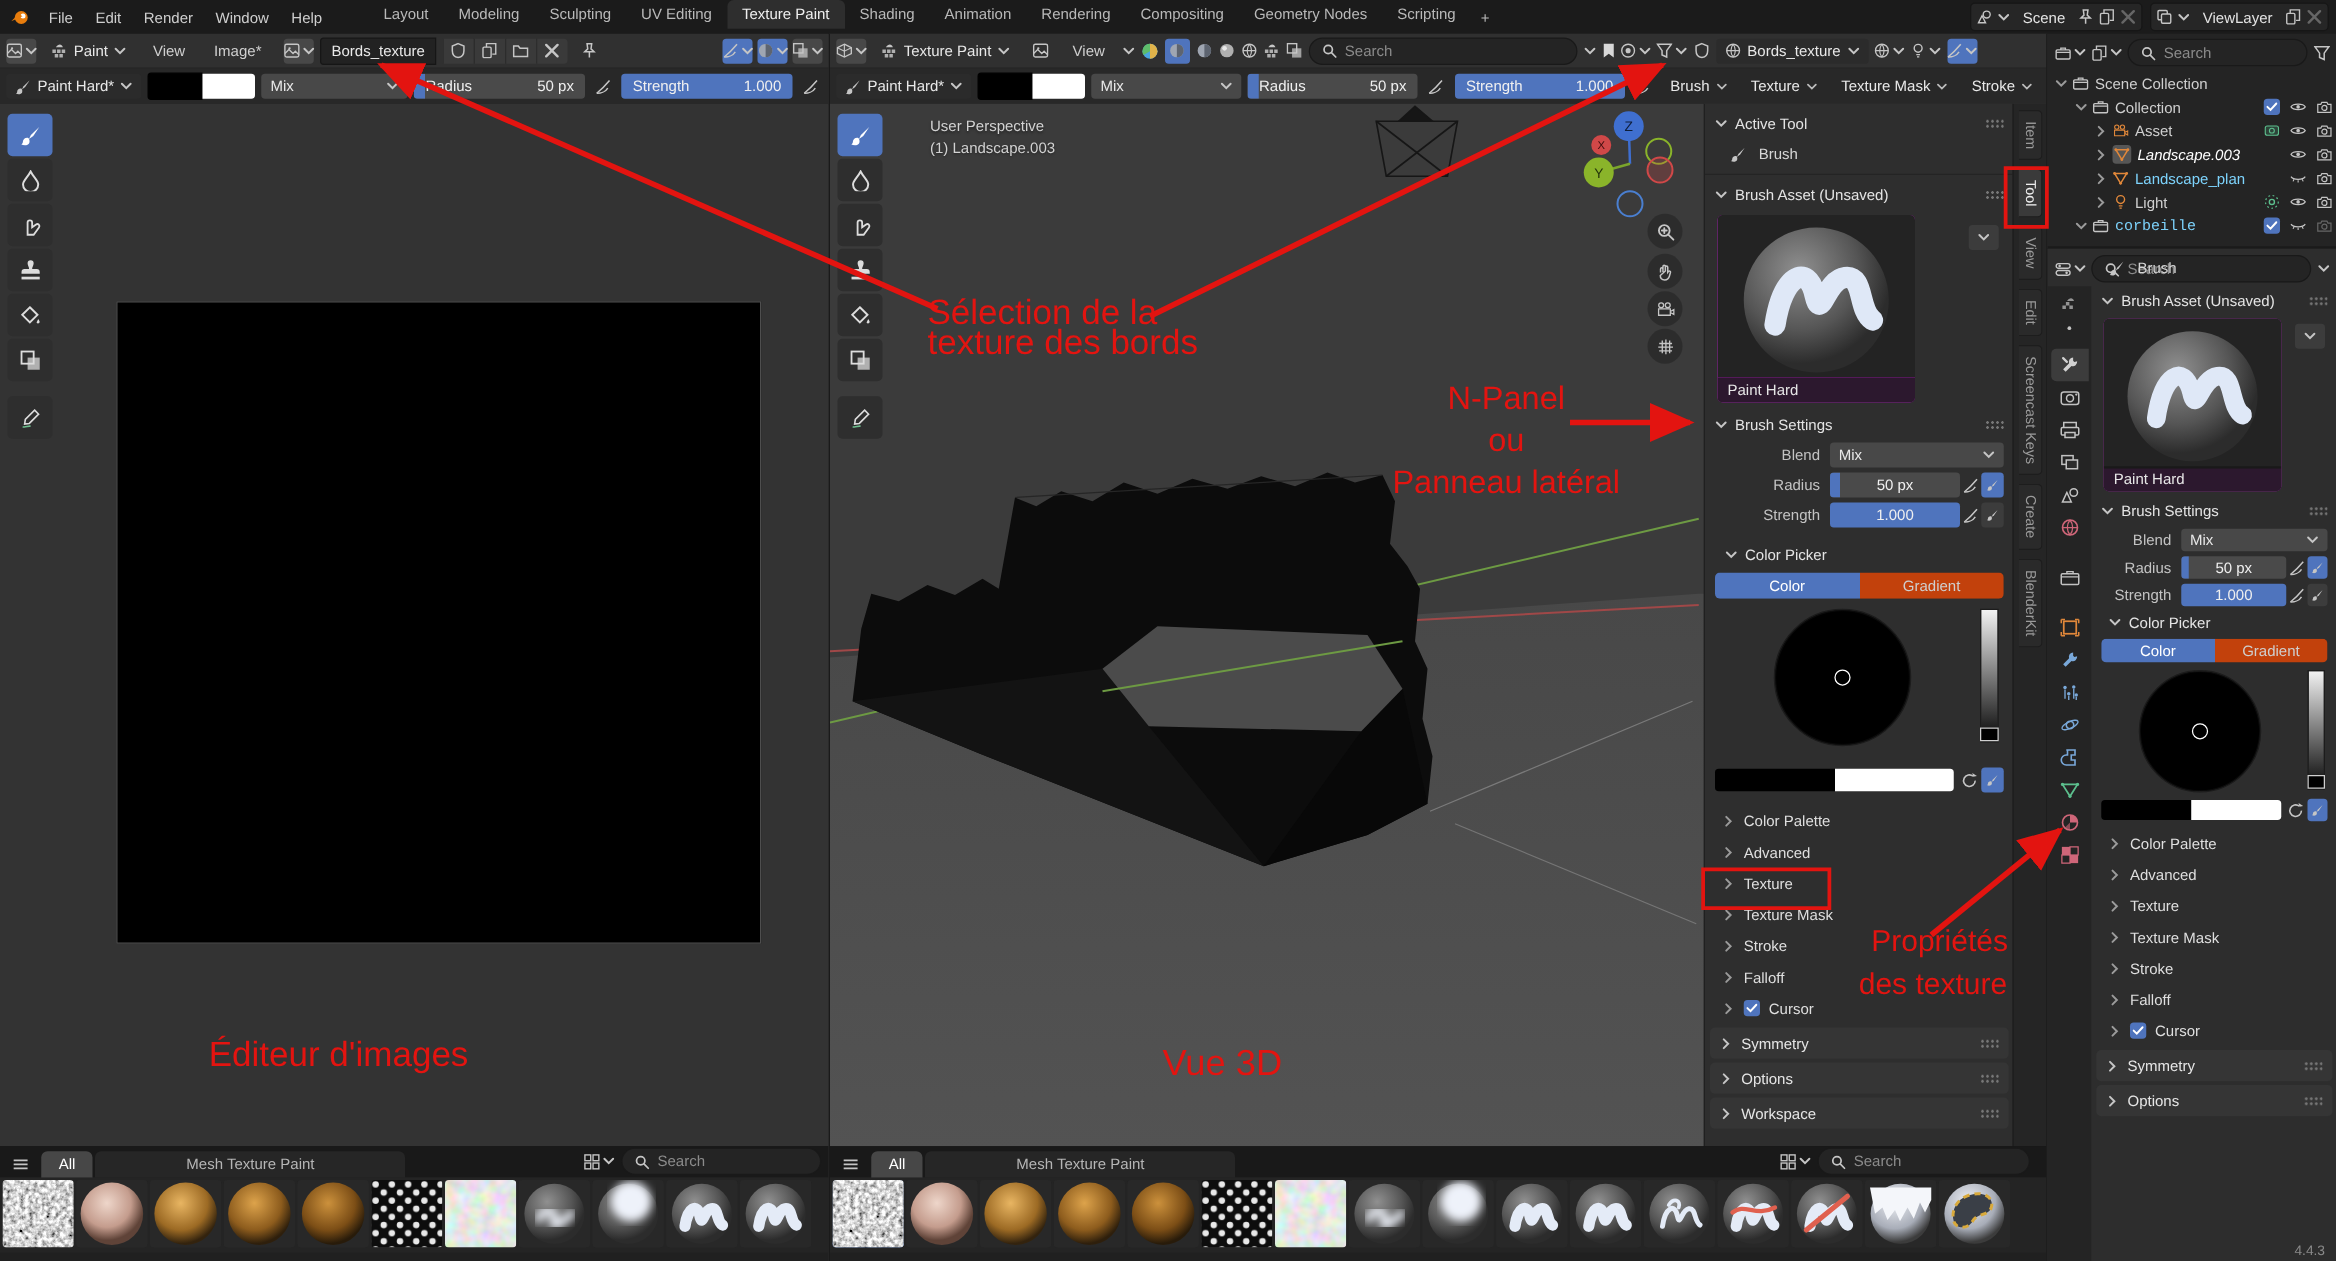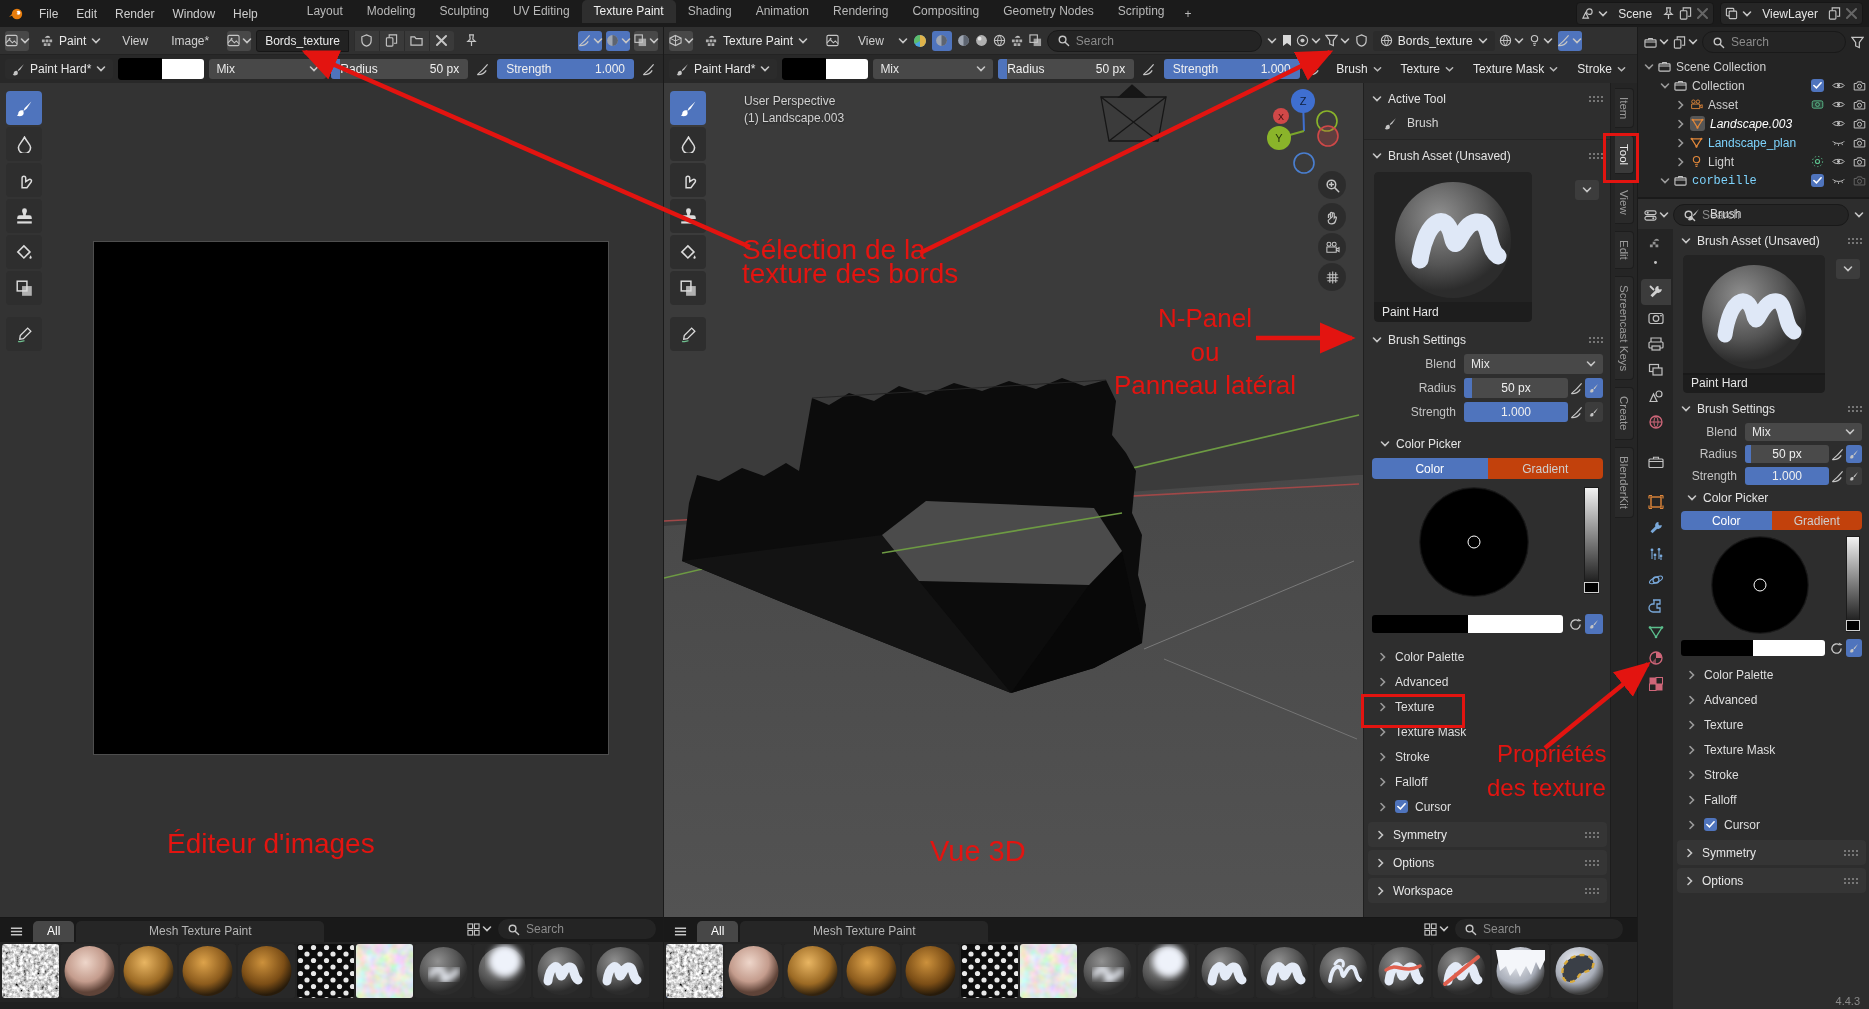--- a/index.html
+++ b/index.html
@@ -73,21 +73,21 @@
   .pw{flex:1;display:flex;gap:2px;align-items:center}
   .collapsed-row{display:flex;align-items:center;gap:7px;height:25px;padding:0 14px;color:#dfdfdf}
   .collapsed-row .ic{color:#9a9a9a}
   .panel-h{display:flex;align-items:center;gap:7px;height:25px;margin:3px 4px;padding:0 8px;background:#353535;border-radius:4px;color:#e6e6e6}
   .panel-h .dots{margin-left:auto}
   .checkbox{width:13px;height:13px;border-radius:3px;background:#4f74bd;display:flex;align-items:center;justify-content:center;flex:none}
   .checkbox svg{width:9px;height:9px}
   .seg{display:flex;flex:1;height:21px;border-radius:4px;overflow:hidden}
   .seg div{flex:1;display:flex;align-items:center;justify-content:center;background:#c2410c;color:#cfcfcf}
   .seg .on{background:#4f74bd;color:#fff}
-  .preview{position:relative;background:#404040;border-radius:4px;overflow:hidden}
+  .preview{position:relative;background:#a21caf;border-radius:4px;overflow:hidden}
   .preview .pname{position:absolute;left:0;right:0;bottom:0;background:rgba(24,24,24,.85);color:#e6e6e6;padding:3px 8px}
   .wheel{border-radius:50%;background:radial-gradient(circle,#000 0 69%,#0a0a0a 70%);position:relative;border:1px solid #1c1c1c}
   .wheel .cur{position:absolute;width:11px;height:11px;border:1.5px solid #fff;border-radius:50%;left:50%;top:50%;transform:translate(-50%,-50%)}
   .vslider{background:linear-gradient(#f2f2f2,#060606);border:1px solid #1c1c1c;position:relative}
   .vslider .h{position:absolute;left:-1px;right:-1px;bottom:0;height: 9px;background:#000;border:1px solid #cfcfcf}
   
   #outliner{position:absolute;left:0;top:0;right:0;height:170px;background:#242424;border-bottom:2px solid #1a1a1a;overflow:hidden}
   .ol-head{display:flex;align-items:center;gap:5px;padding:4px 6px}
   .ol-row{display:flex;align-items:center;height:19px;padding-right:4px;color:#cfcfcf}
   .ol-row .lbl{margin-left:5px;white-space:nowrap;overflow:hidden}

